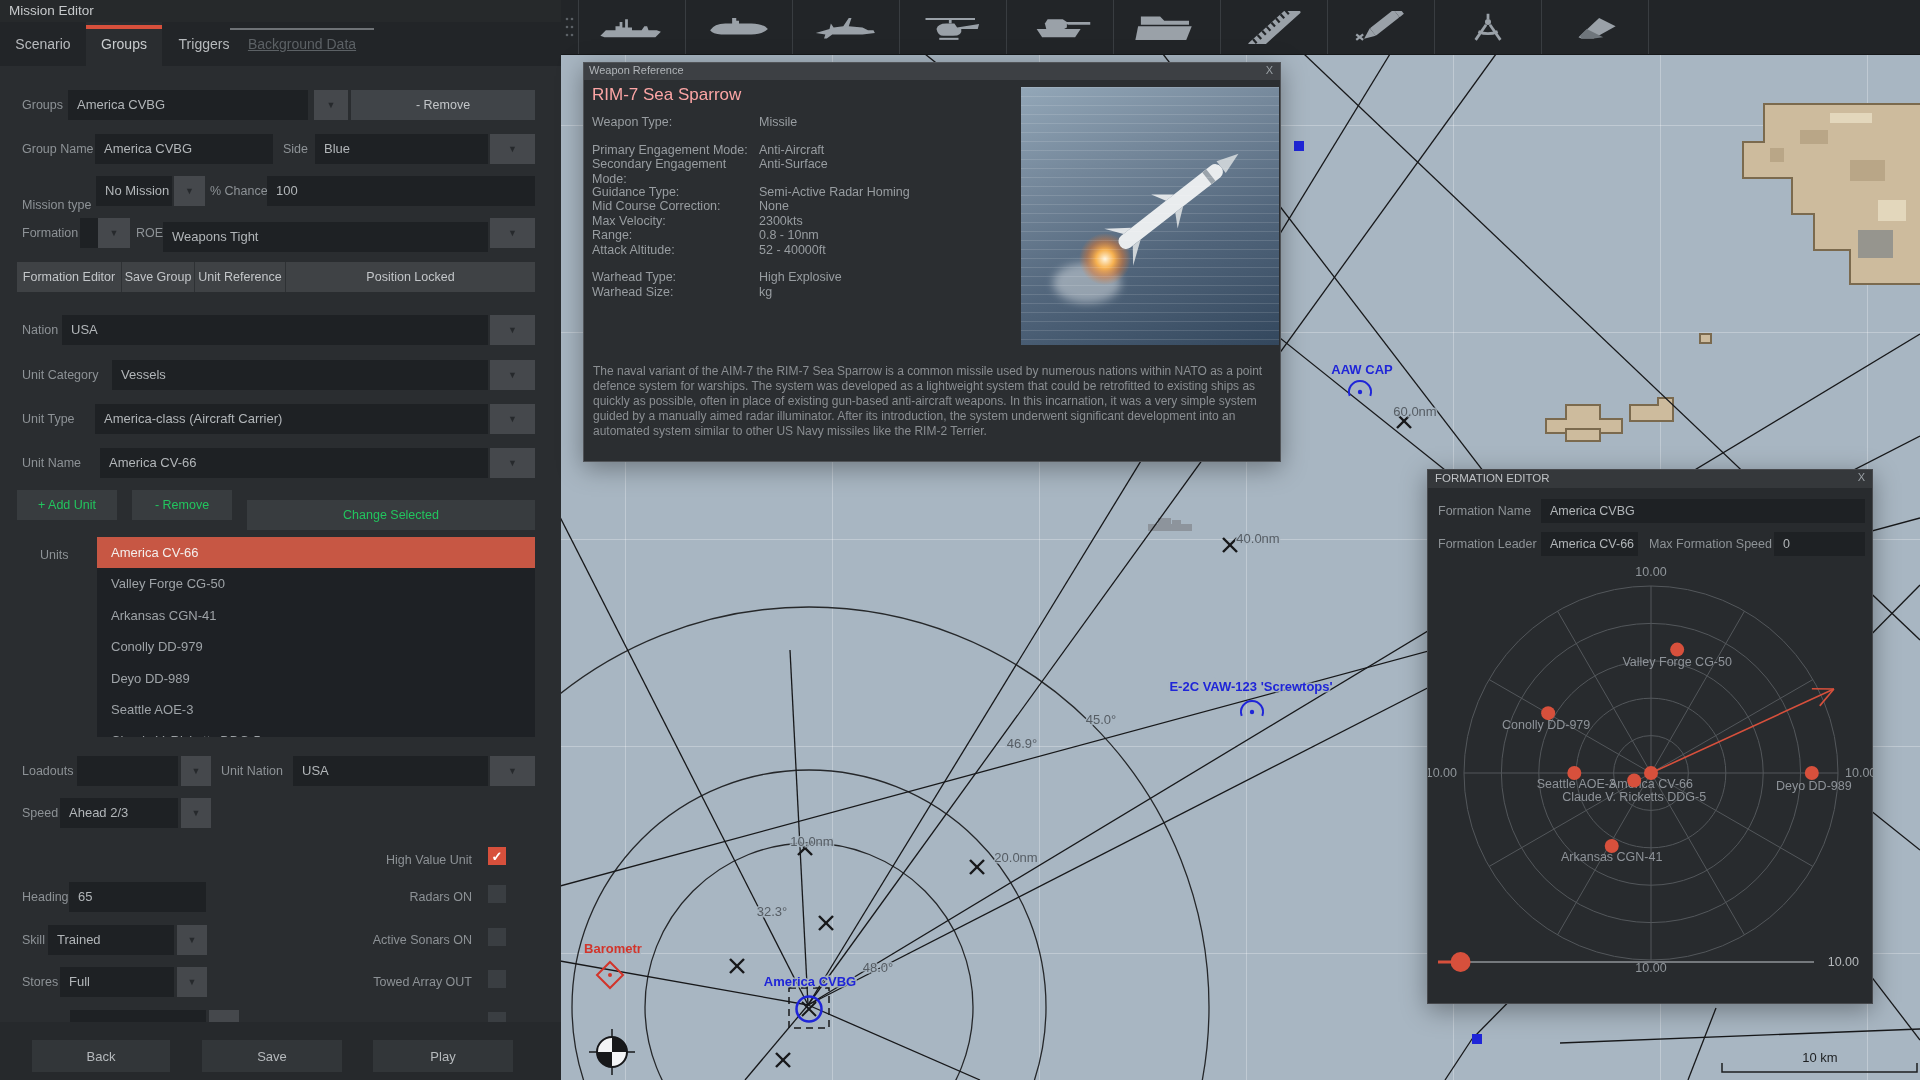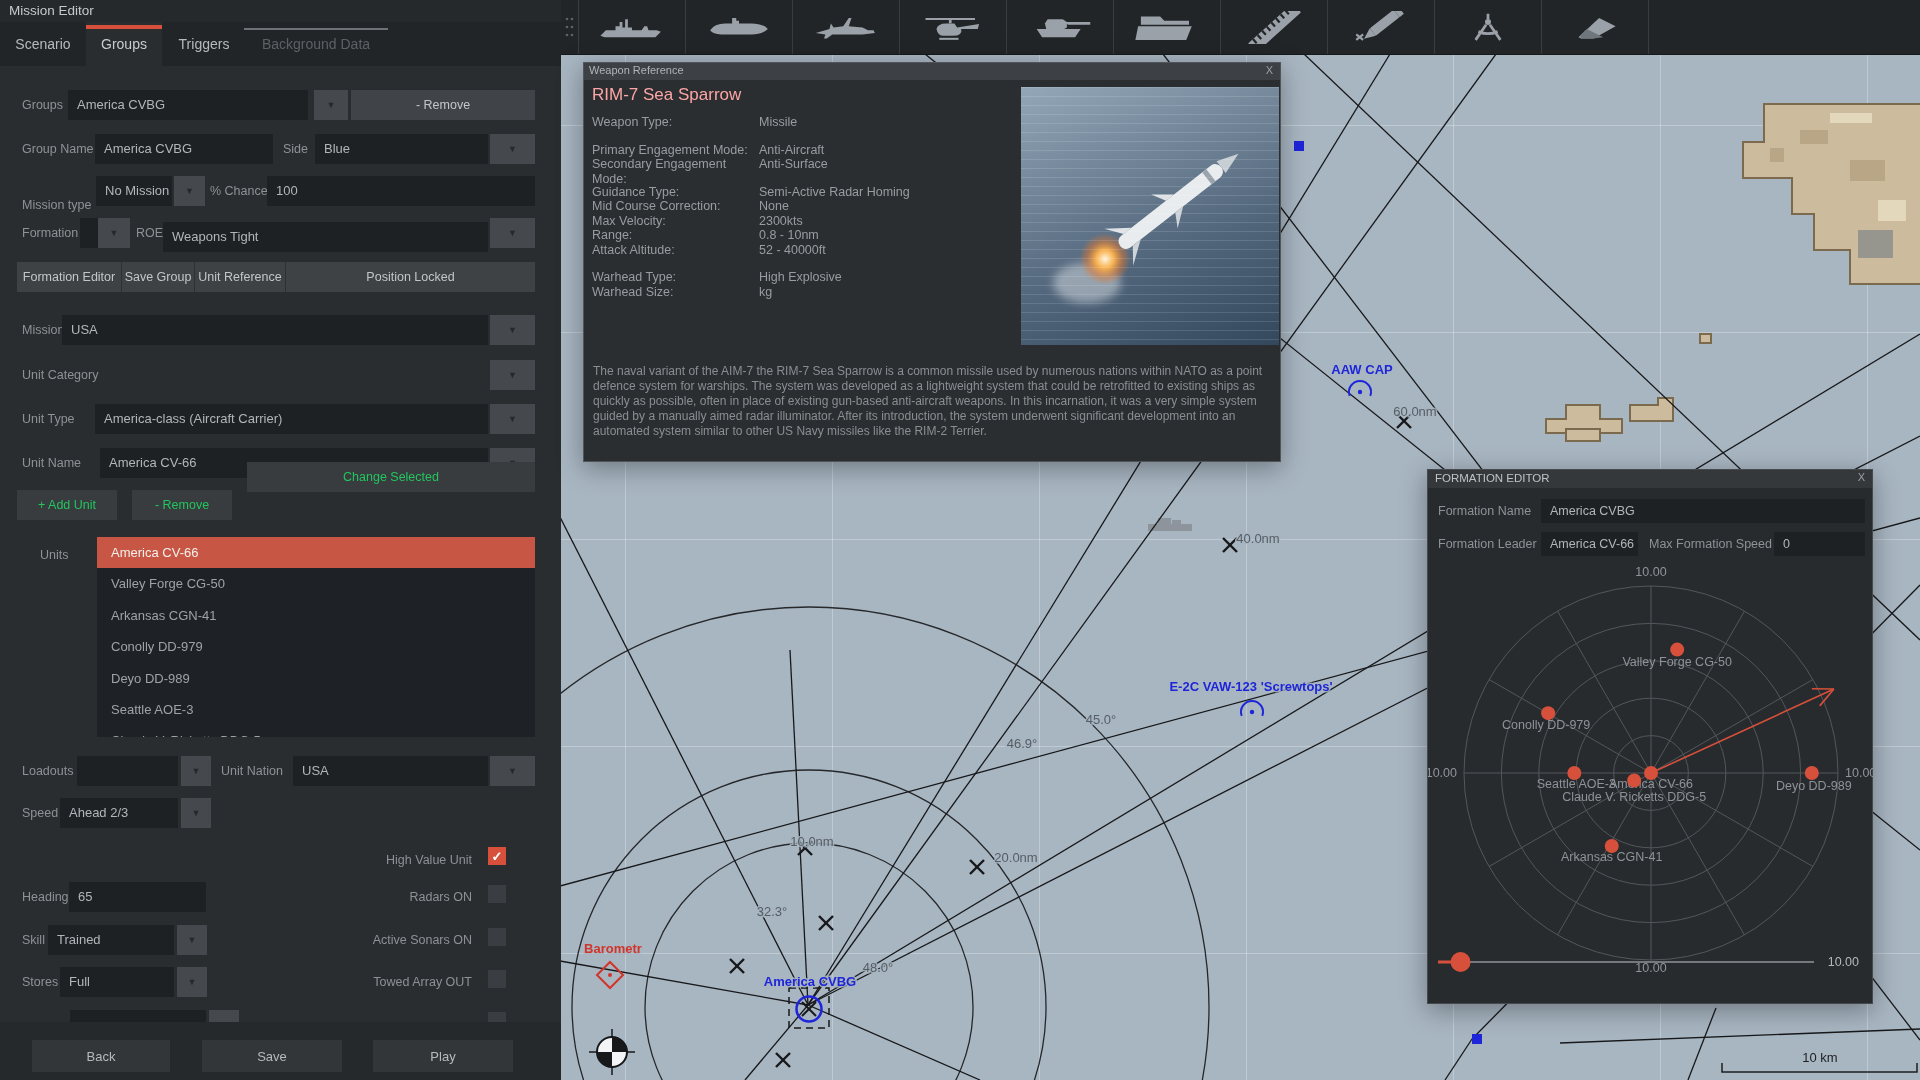--- a/index.html
+++ b/index.html
@@ -302,21 +302,21 @@
       <div class="tab" style="left:0;width:86px;">
           <span>Scenario</span>
         </div>
       <div class="tab active" style="left:86px;width:76px;">
         <span class="ind" style="background:#d7503c;"></span>
         <span>Groups</span>
       </div>
       <div class="tab" style="left:162px;width:84px;">
           <span>Triggers</span>
         </div>
-      <div class="tab disabled" style="left:244px;width:144px;">
+      <div class="tab disabled" style="left:230px;width:144px;text-decoration:underline;">
         <span class="ind" style="top:6px;height:2px;background:#6e7276;"></span>
         <span>Background Data</span>
       </div>
     </div>
 
     <div class="lbl" style="left:22px;top:90px;">Groups</div>
     <div class="inp" style="left:68px;top:90px;width:240px;">America CVBG</div>
     <div class="dd" style="left:314px;top:90px;width:34px;"></div>
     <div class="btn-light" style="left:351px;top:90px;width:184px;">- Remove</div>
 
@@ -339,38 +339,39 @@
     <div class="inp" style="left:163px;top:222px;width:325px;">Weapons Tight</div>
     <div class="dd" style="left:490px;top:218px;width:45px;"></div>
 
     <div id="fbar">
       <div class="cell" style="width:104px;">Formation Editor</div>
       <div class="cell" style="width:72px;">Save Group</div>
       <div class="cell" style="width:90px;">Unit Reference</div>
       <div class="cell" style="flex:1;border-right:none;">Position Locked</div>
     </div>
 
-    <div class="lbl" style="left:22px;top:315px;">Mission</div>
+    <div class="lbl" style="left:22px;top:315px;">Nation</div>
     <div class="inp" style="left:62px;top:315px;width:426px;">USA</div>
     <div class="dd" style="left:490px;top:315px;width:45px;"></div>
 
     <div class="lbl" style="left:22px;top:360px;">Unit Category</div>
+    <div class="inp" style="left:112px;top:360px;width:376px;">Vessels</div>
     <div class="dd" style="left:490px;top:360px;width:45px;"></div>
 
     <div class="lbl" style="left:22px;top:404px;">Unit Type</div>
     <div class="inp" style="left:95px;top:404px;width:393px;">America-class (Aircraft Carrier)</div>
     <div class="dd" style="left:490px;top:404px;width:45px;"></div>
 
     <div class="lbl" style="left:22px;top:448px;">Unit Name</div>
     <div class="inp" style="left:100px;top:448px;width:388px;">America CV-66</div>
     <div class="dd" style="left:490px;top:448px;width:45px;"></div>
 
     <div class="btn-dark" style="left:17px;top:490px;width:100px;">+ Add Unit</div>
     <div class="btn-dark" style="left:132px;top:490px;width:100px;">- Remove</div>
-    <div class="btn-dark" style="left:247px;top:462px;width:288px;text-align:center;">Change Selected</div>
+    <div class="btn-dark" style="left:247px;top:500px;width:288px;text-align:center;">Change Selected</div>
 
     <div class="lbl" style="left:40px;top:540px;">Units</div>
     <div id="units-list">
         <div class="unit-row selected" style="background: rgb(199, 87, 68);">America CV-66</div>
         <div class="unit-row">Valley Forge CG-50</div>
         <div class="unit-row">Arkansas CGN-41</div>
         <div class="unit-row">Conolly DD-979</div>
         <div class="unit-row">Deyo DD-989</div>
         <div class="unit-row">Seattle AOE-3</div>
         <div class="unit-row">Claude V. Ricketts DDG-5</div>

